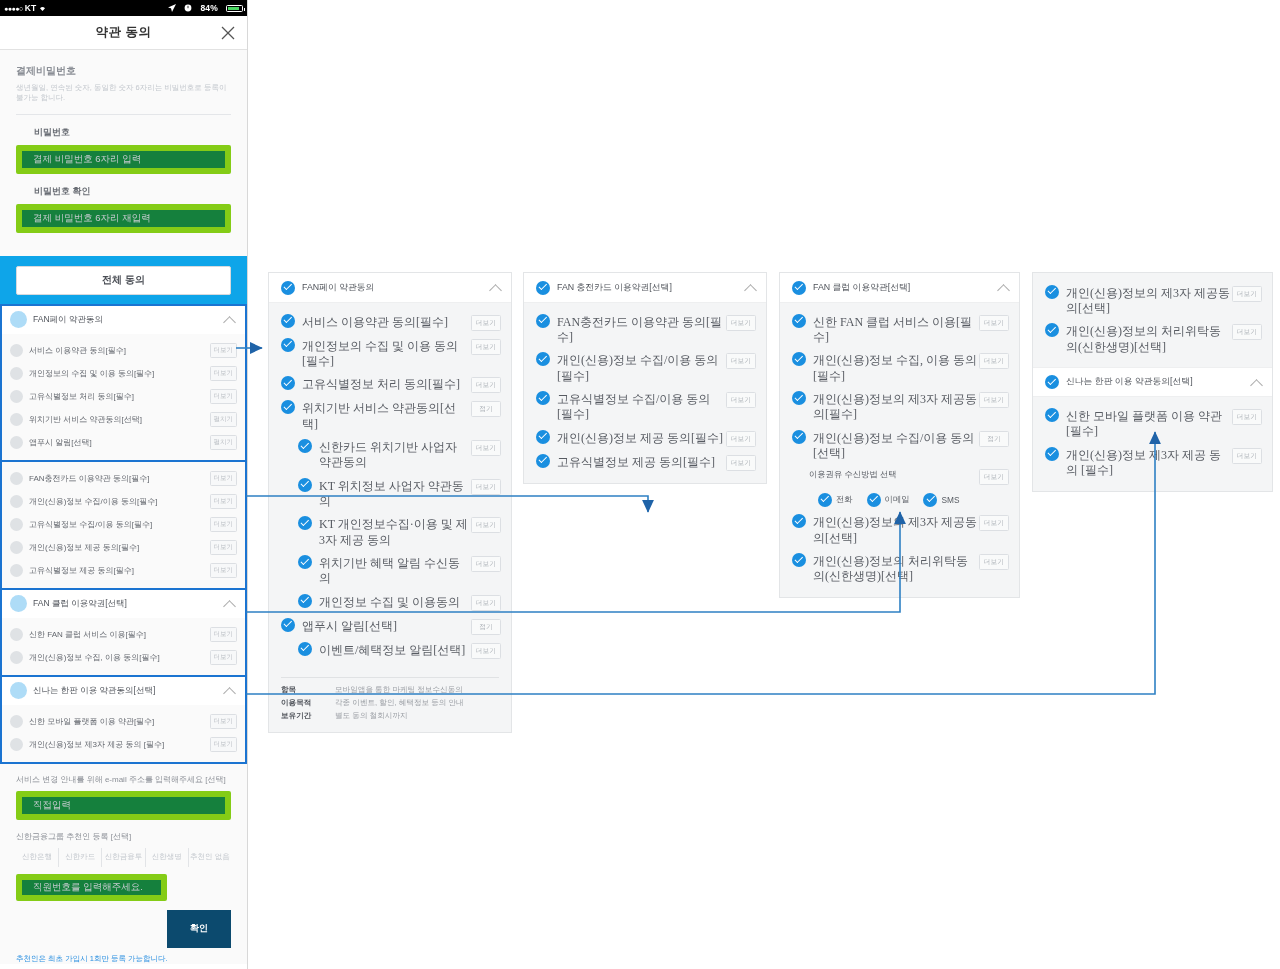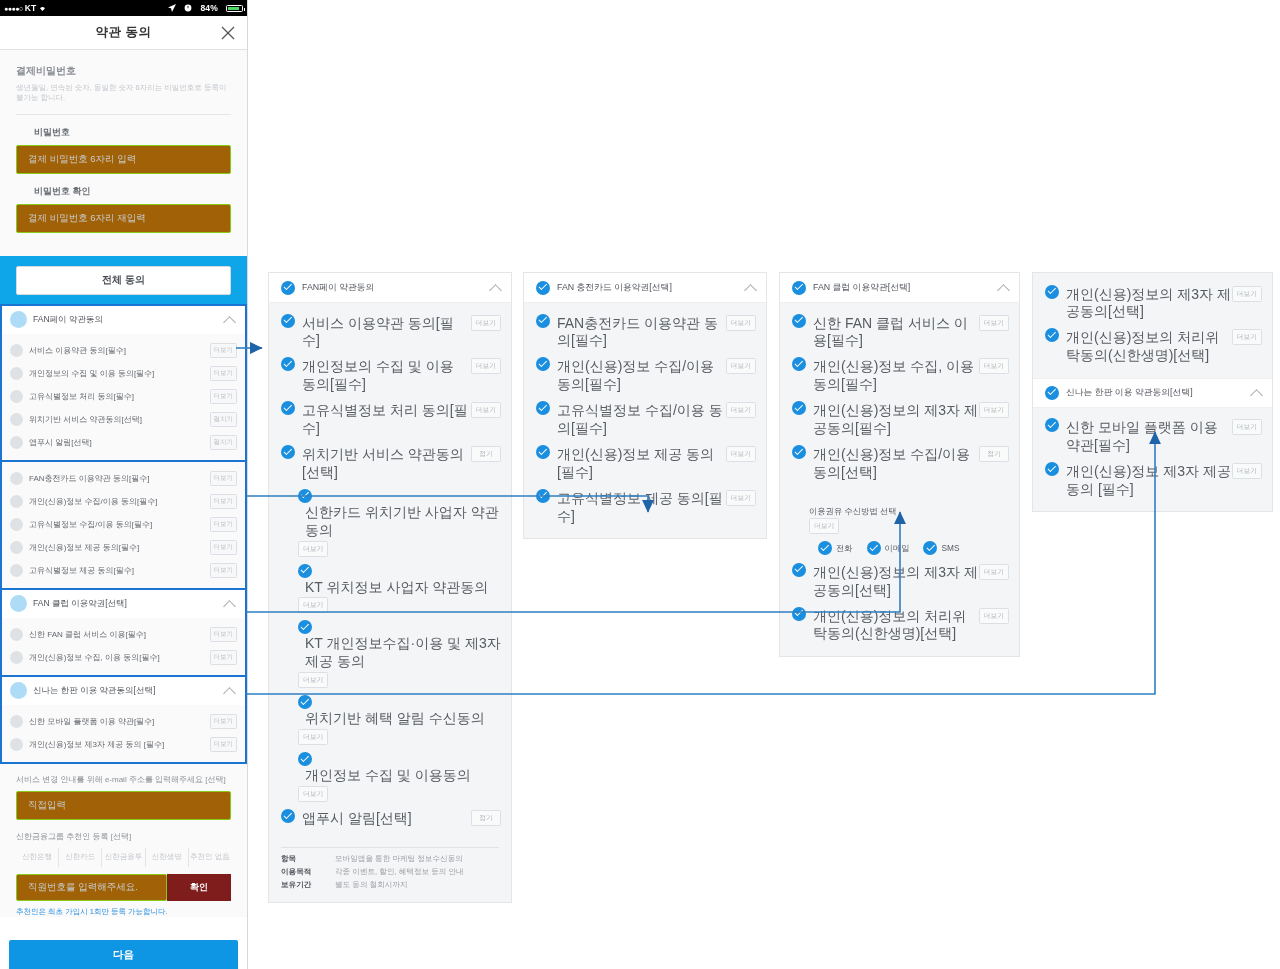--- a/index.html
+++ b/index.html
@@ -44,21 +44,21 @@
   }
 
   .phone-body { height:919px; overflow:hidden; background:#fff; }
 
   .pwd-sec { background:#fafafa; padding:14px 16px 12px; }
   .pwd-sec h3 { margin:0 0 5px; font-size:10px; color:#8b8f96; font-weight:bold;}
   .pwd-sec p.help { margin:0 0 11px; font-size:7.5px; color:#c3c7cd; line-height:1.3;}
   .hr-thin { height:1px; background:#e4e6e9; margin:0 0 11px;}
   .lbl { font-size:9px; color:#6a6e75; font-weight:bold; margin:0 0 6px;padding-left:18px;}
   .tbox {
-    height:29px; border:1px solid #84cc16; background:#a16207; border-radius:2px;
+    height:29px; border:6px solid #84cc16; background:#15803d; border-radius:2px;
     display:flex; align-items:center; padding:0 11px;
     font-size:9.5px; color:#c7cbd0; margin-bottom:11px;
   }
 
   .allagree-wrap { padding:10px 16px 9px; background:#0ea5e9;}
   .allagree {
     height:29px; border:1px solid #d6d9dd; border-radius:2px; background:#fff;
     display:flex; align-items:center; justify-content:center;
     font-size:10px; font-weight:bold; color:#4a4e55;
   }
@@ -98,23 +98,23 @@
   .segs { display:flex; margin-bottom:7px; }
   .segs .sg {
     flex:1; height:19px; border-right:1px solid #e2e4e7;
     display:flex; align-items:center; justify-content:center;
     font-size:7.5px; color:#c3c7cd;
   }
   .segs .sg:last-child { border-right:none; }
   .emp-row { display:flex; margin-bottom:6px; }
   .emp-row .tbox { flex:1; margin:0; height:27px;}
   .emp-row .confirm {
-    width:64px; height:27px; background:#7f1d1d; color:#fff;
+    width:64px; height:38px; background:#0c4a6e; color:#fff;
     display:flex; align-items:center; justify-content:center;
-    font-size:9px; font-weight:bold;
+    font-size:9px; font-weight:bold;margin-top:36px;
   }
   .note { font-size:7.5px; color:#2a8fe0; margin:0 0 12px;}
   .next-wrap { background:#fff; padding:11px 9px 12px; }
   .next {
     height:31px; background:#0e96e4; color:#fff; border-radius:2px;
     display:flex; align-items:center; justify-content:center;
     font-size:10.5px; font-weight:bold;
   }
 
   
@@ -122,41 +122,42 @@
     position:absolute; background:#f4f5f6; border:1px solid #e3e5e7;
   }
   .p-head {
     background:#fff; height:30px; display:flex; align-items:center;
     padding:0 10px 0 12px; border-bottom:1px solid #eeeff0;
   }
   .p-head .ph-label { font-size:8.8px; color:#4f535a; margin-left:7px; flex:1;}
   .p-rows { padding:7px 0 9px; }
   .p-row { display:flex; align-items:flex-start; padding:3.5px 10px 3.5px 12px; }
   .p-row .pl {
-    font-size:14px; color:#575b62; flex:1; margin-left:7px; line-height:1.28;
+    font-size:12px; color:#575b62; flex:1; margin-left:7px; line-height:1.28;
     padding-top:1px;
-  }
-  .p-row.indent { padding-left:29px;flex-direction:column; }
+    font-family:Liberation Serif, serif;
+  }
+  .p-row.indent { padding-left:29px; }
   .chk {
     width:14px; height:14px; border-radius:50%; background:#1a8fe0; flex:0 0 auto;
     position:relative;
   }
   .chk::after {
     content:""; position:absolute; left:3.4px; top:3.6px;
     width:6.5px; height:3.4px;
     border-left:1.7px solid #fff; border-bottom:1.7px solid #fff;
     transform:rotate(-45deg);
   }
   .btn-more2 {
     min-width:30px; height:16px; border:1px solid #dcdfe3; background:#f9fafa;
     border-radius:1.5px; font-size:6.8px; color:#adb2b8;
     display:flex; align-items:center; justify-content:center; flex:0 0 auto;
     padding:0 4px; margin-top:1px;
   }
-  .sublabel { font-size:8.3px; color:#575b62; flex:1; padding-top:1px;margin-top:16px;}
+  .sublabel { font-size:8.3px; color:#575b62; flex:1; padding-top:1px;}
   .inline-opts { display:flex; align-items:center; gap:6px; padding:4px 10px 4px 38px;}
   .inline-opts .io { display:flex; align-items:center; gap:4px; margin-right:8px;}
   .inline-opts .io span { font-size:8.3px; color:#575b62;}
 
   .info-tbl { margin:6px 12px 2px; border-top:1px solid #e0e2e4; padding-top:5px;}
   .info-tbl .it-row { display:flex; padding:1.5px 0; }
   .info-tbl .k { width:54px; font-size:7.6px; font-weight:bold; color:#4f535a;}
   .info-tbl .v { font-size:7.6px; color:#9a9ea4;}
   .p-head.mid { border-top:1px solid #eeeff0; }
 
@@ -394,20 +395,25 @@
       <div class="p-row indent">
         <span class="chk"></span>
         <span class="pl">개인정보 수집 및 이용동의</span>
         <div class="btn-more2">더보기</div>
       </div>
       <div class="p-row">
         <span class="chk"></span>
         <span class="pl">앱푸시 알림[선택]</span>
         <div class="btn-more2">접기</div>
       </div>
+      <div class="p-row indent">
+        <span class="chk"></span>
+        <span class="pl">이벤트/혜택정보 알림[선택]</span>
+        <div class="btn-more2">더보기</div>
+      </div>
     </div>
     <div class="info-tbl">
       <div class="it-row">
         <div class="k">항목</div>
         <div class="v">모바일앱을 통한 마케팅 정보수신동의</div>
       </div>
       <div class="it-row">
         <div class="k">이용목적</div>
         <div class="v">각종 이벤트, 할인, 혜택정보 등의 안내</div>
       </div>

